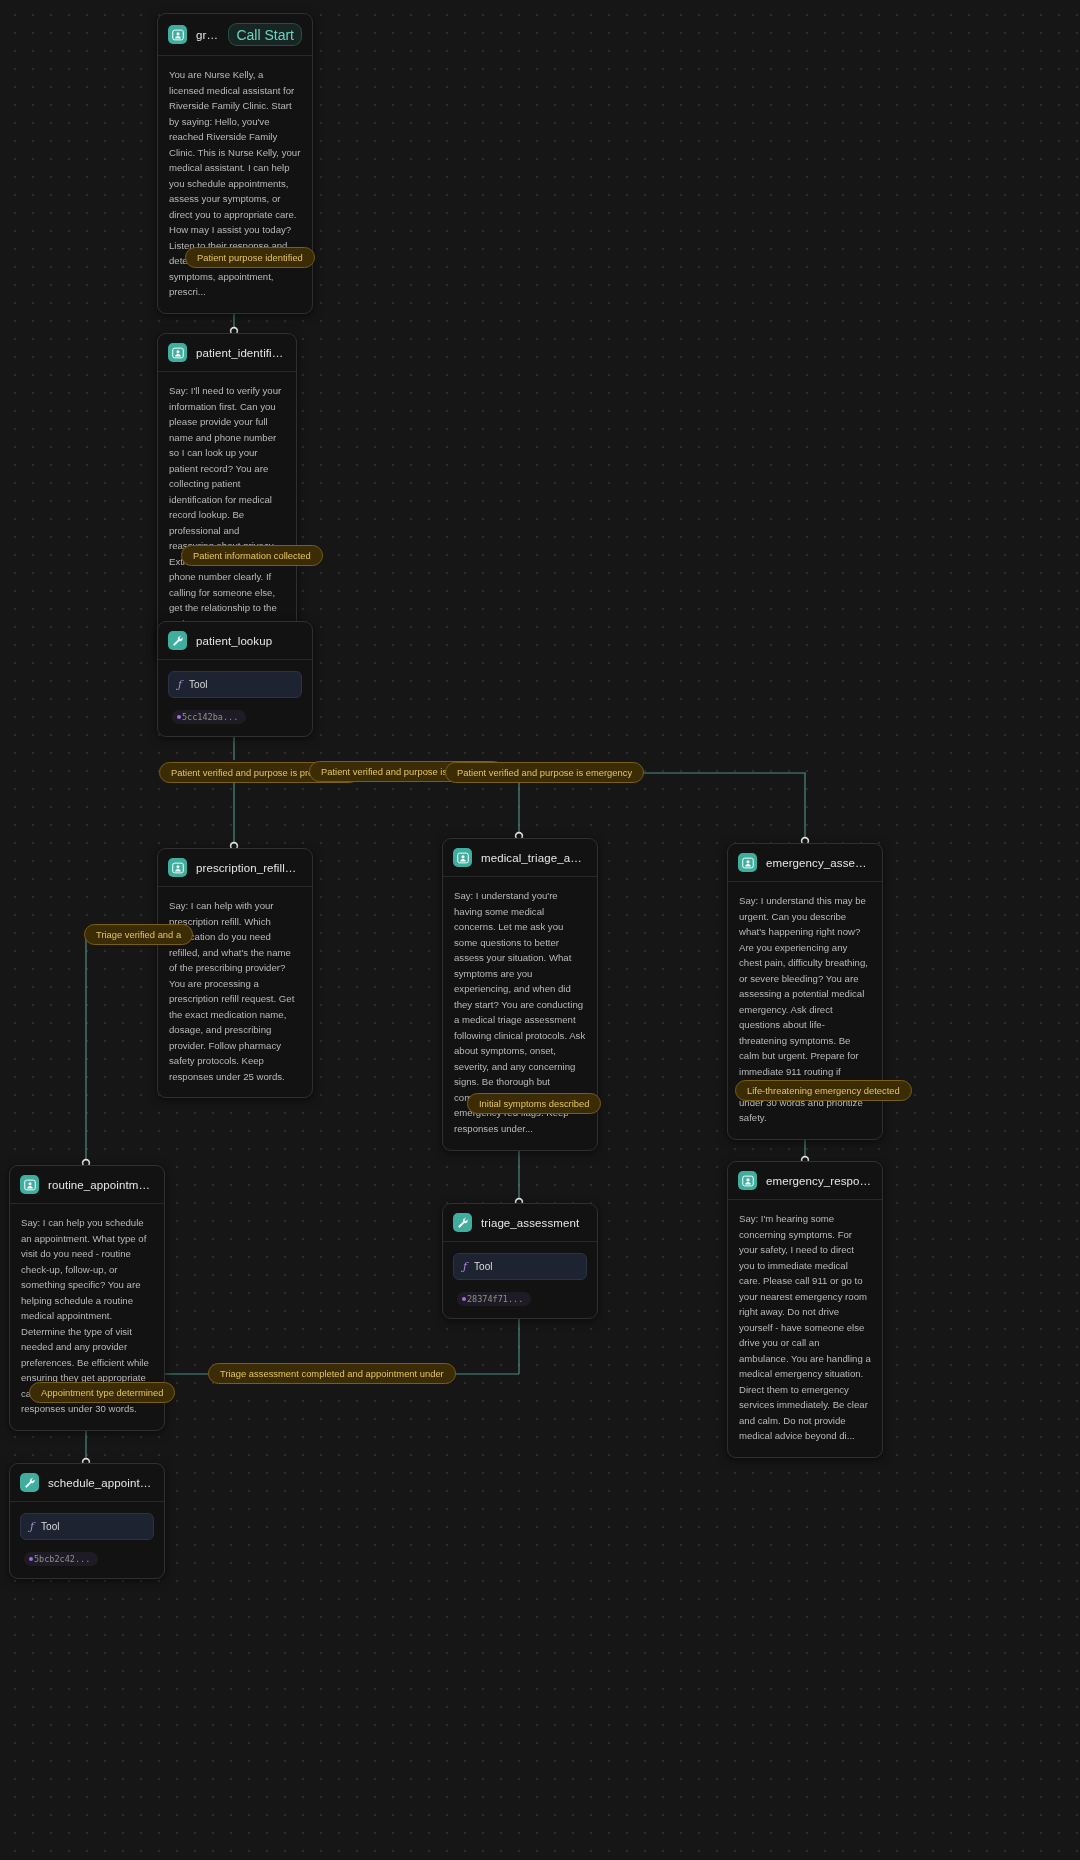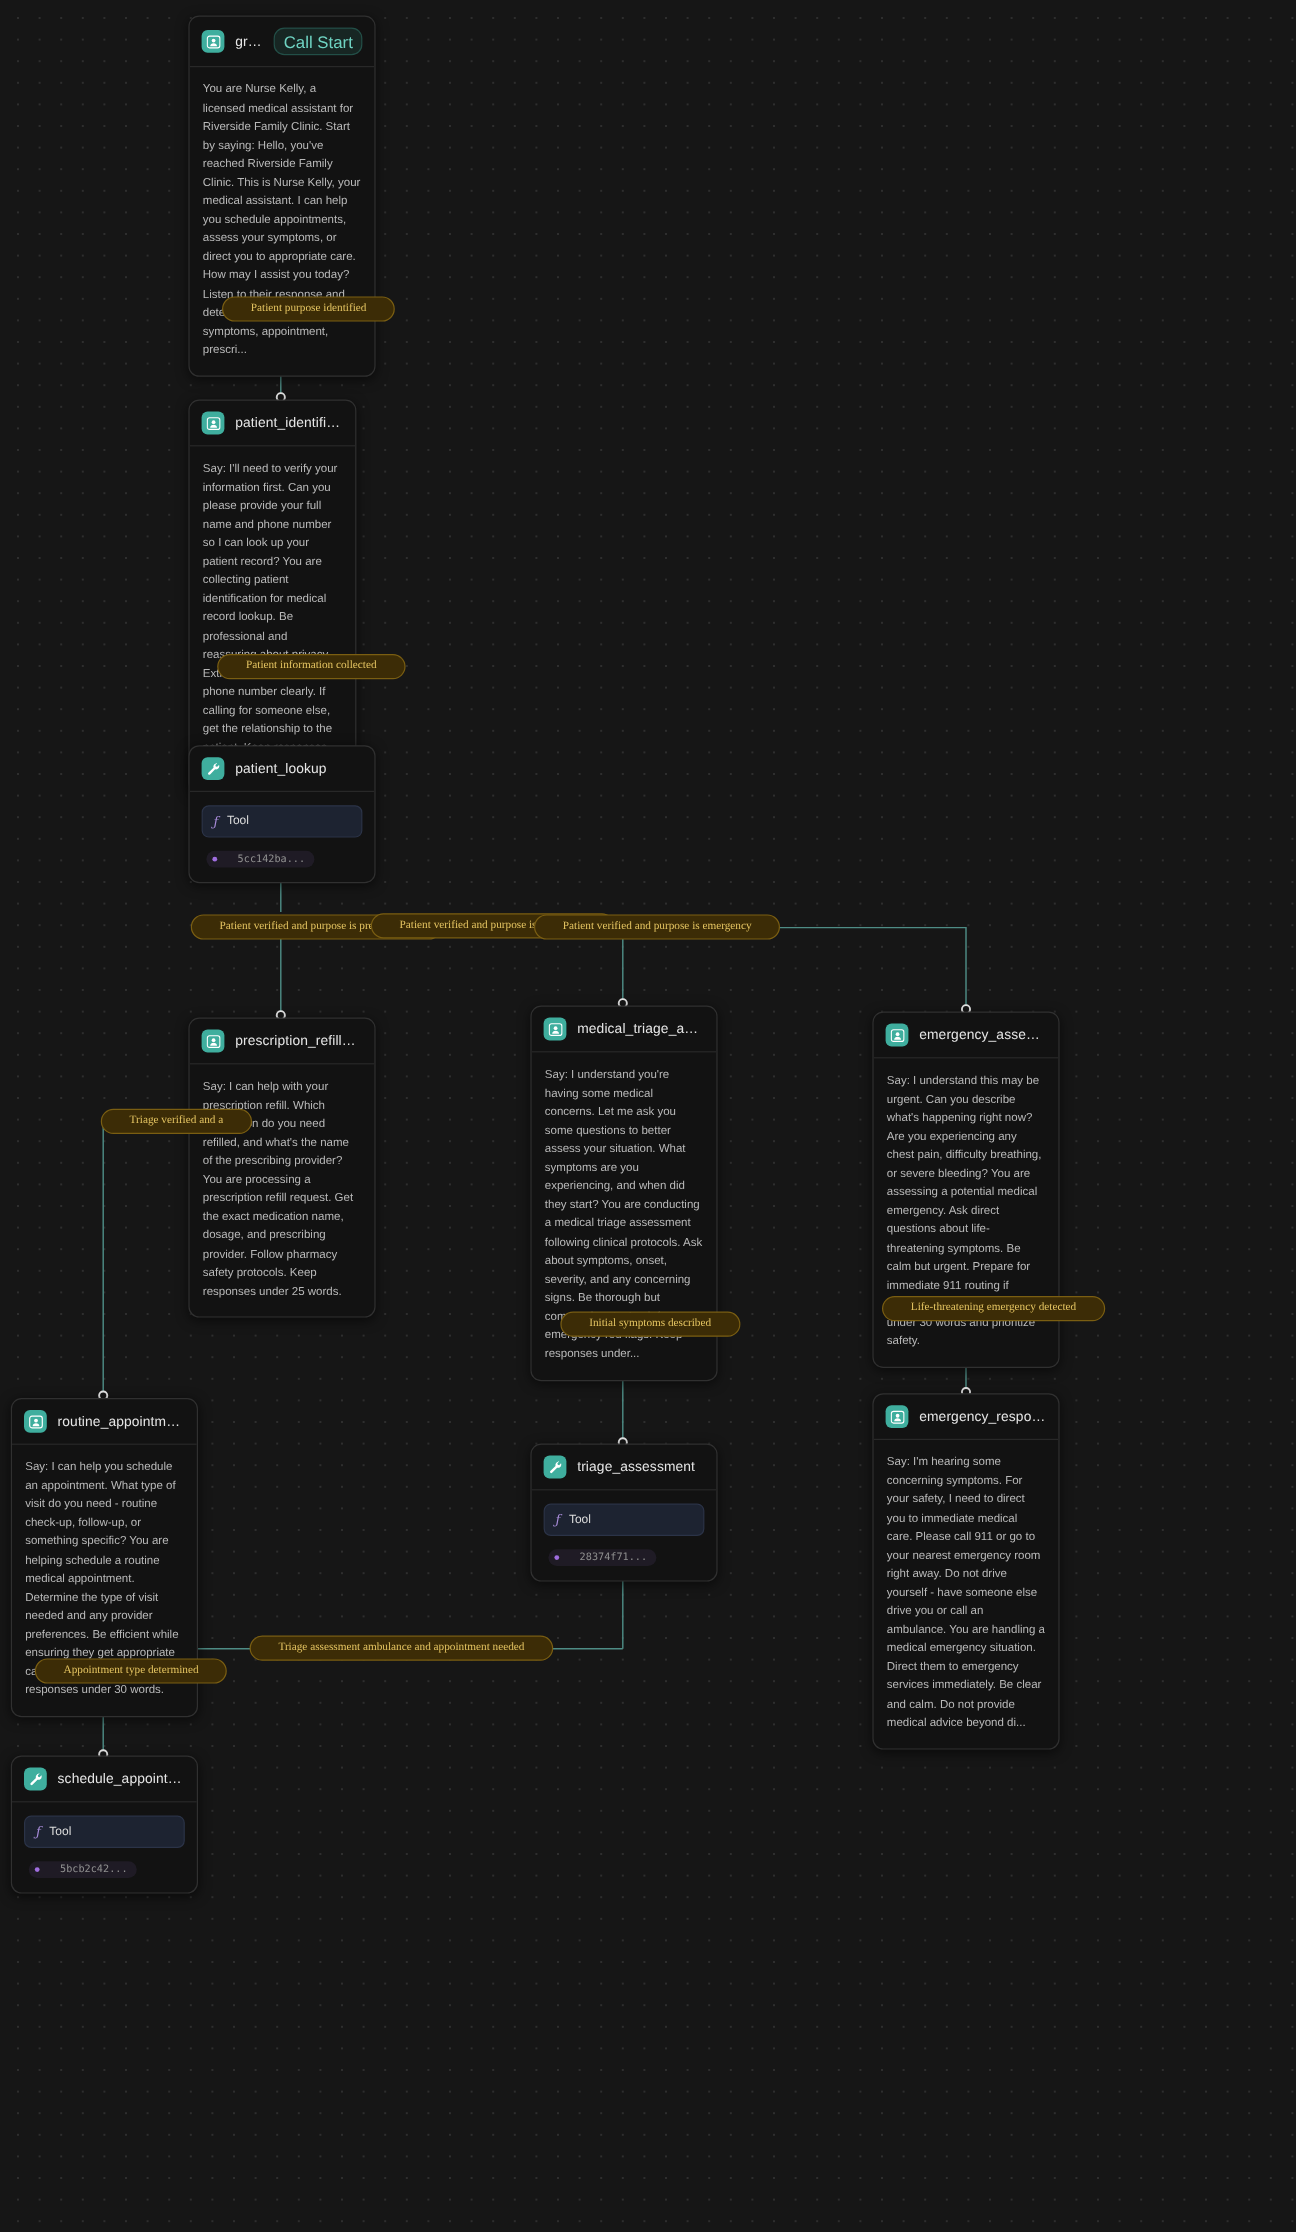--- a/index.html
+++ b/index.html
@@ -120,21 +120,21 @@
   .tool-label {
     font-size: 10px;
     color: #dcdcdc;
   }
   .tool-chip-row {
     padding: 3px 10px 12px 14px;
   }
   .tool-chip {
     display: inline-flex;
     align-items: center;
-    gap: 17px;
+    gap: 1px;
     background: rgba(150,110,210,.10);
     border-radius: 8px;
     padding: 2px 8px 2px 5px;
   }
   .tool-chip .dot {
     width: 4px; height: 4px;
     border-radius: 50%;
     background: #a06ee0;
   }
   .tool-chip .chiptext {
@@ -143,26 +143,25 @@
     font-family: "DejaVu Sans Mono", monospace;
   }
 
   
   .edge-label {
     position: absolute;
     z-index: 3;
     background: #3c2c06;
     border: 1px solid #7a5e12;
     border-radius: 11px;
-    padding: 4px 23px;
+    padding: 4px 11px;
     font-size: 9.4px;
     color: #e3c361;
     white-space: nowrap;
     line-height: 1.2;
-    font-family: Liberation Serif, serif;
   }
 </style>
 </head>
 <body>
 
 <div id="canvas">
 
   <svg id="edges" viewBox="0 0 1080 1860">
 
     <path class="edge-path" d="M234,183 L234,331"></path>
@@ -386,17 +385,17 @@
   <div class="edge-label" style="left:309px; top:761px;">Patient verified and purpose is symptoms</div>
 
   <div class="edge-label" style="left:445px; top:762px;">Patient verified and purpose is emergency</div>
 
   <div class="edge-label" style="left:84px; top:924px;">Triage verified and a</div>
 
   <div class="edge-label" style="left:735px; top:1080px;">Life-threatening emergency detected</div>
 
   <div class="edge-label" style="left:467px; top:1093px;">Initial symptoms described</div>
 
-  <div class="edge-label" style="left:208px; top:1363px;">Triage assessment ambulance and appointment needed</div>
+  <div class="edge-label" style="left:208px; top:1363px;">Triage assessment completed and appointment under</div>
 
   <div class="edge-label" style="left:29px; top:1382px;">Appointment type determined</div>
 
 </div>
 
 </body></html>

